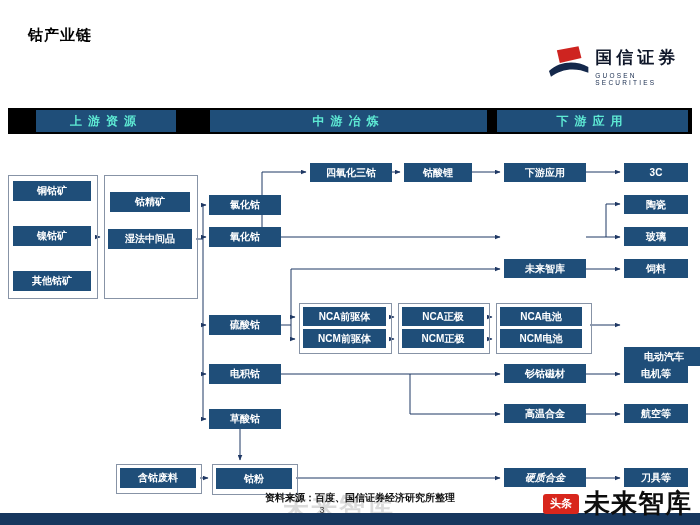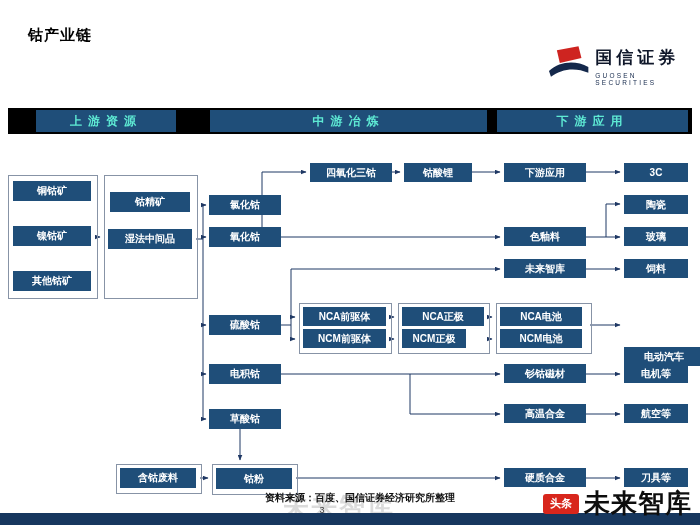--- a/index.html
+++ b/index.html
@@ -123,38 +123,37 @@
   <div class="node" style="left:209px;top:409px;width:72px;height:20px;">草酸钴</div>
   <div class="node" style="left:120px;top:468px;width:76px;height:20px;">含钴废料</div>
   <div class="node" style="left:216px;top:468px;width:76px;height:21px;">钴粉</div>
 
   <div class="node" style="left:310px;top:163px;width:82px;height:19px;">四氧化三钴</div>
   <div class="node" style="left:404px;top:163px;width:68px;height:19px;">钴酸锂</div>
   <div class="node" style="left:504px;top:163px;width:82px;height:19px;">下游应用</div>
   <div class="node" style="left:624px;top:163px;width:64px;height:19px;">3C</div>
 
   <div class="node" style="left:624px;top:195px;width:64px;height:19px;">陶瓷</div>
-  <div class="node" style="left:504px;top:227px;width:82px;height:19px;">色釉料</div>
   <div class="node" style="left:624px;top:227px;width:64px;height:19px;">玻璃</div>
   <div class="node" style="left:504px;top:259px;width:82px;height:19px;">未来智库</div>
   <div class="node" style="left:624px;top:259px;width:64px;height:19px;">饲料</div>
 
   <div class="node" style="left:303px;top:307px;width:83px;height:19px;">NCA前驱体</div>
   <div class="node" style="left:303px;top:329px;width:83px;height:19px;">NCM前驱体</div>
   <div class="node" style="left:402px;top:307px;width:82px;height:19px;">NCA正极</div>
-  <div class="node" style="left:402px;top:329px;width:64px;height:19px;">NCM正极</div>
+  <div class="node" style="left:402px;top:329px;width:82px;height:19px;">NCM正极</div>
   <div class="node" style="left:500px;top:307px;width:82px;height:19px;">NCA电池</div>
   <div class="node" style="left:500px;top:329px;width:82px;height:19px;">NCM电池</div>
   <div class="node" style="left:624px;top:315px;width:80px;height:19px;margin-top:32px;">电动汽车</div>
 
   <div class="node" style="left:504px;top:364px;width:82px;height:19px;">钐钴磁材</div>
   <div class="node" style="left:624px;top:364px;width:64px;height:19px;">电机等</div>
   <div class="node" style="left:504px;top:404px;width:82px;height:19px;">高温合金</div>
   <div class="node" style="left:624px;top:404px;width:64px;height:19px;">航空等</div>
-  <div class="node" style="left:504px;top:468px;width:82px;height:19px;">硬质合金</div>
+  <div class="node" style="left:504px;top:468px;width:82px;height:19px;font-style:italic;">硬质合金</div>
   <div class="node" style="left:624px;top:468px;width:64px;height:19px;">刀具等</div>
 
   <div class="wm-faint">未来智库</div>
   <div class="source">资料来源：百度、国信证券经济研究所整理</div>
   <div class="pagenum">3</div>
   <div class="brand">
     <div class="brand-badge">头条</div>
     <div class="brand-name">未来智库</div>
   </div>
   <div class="bottom-bar"></div>

